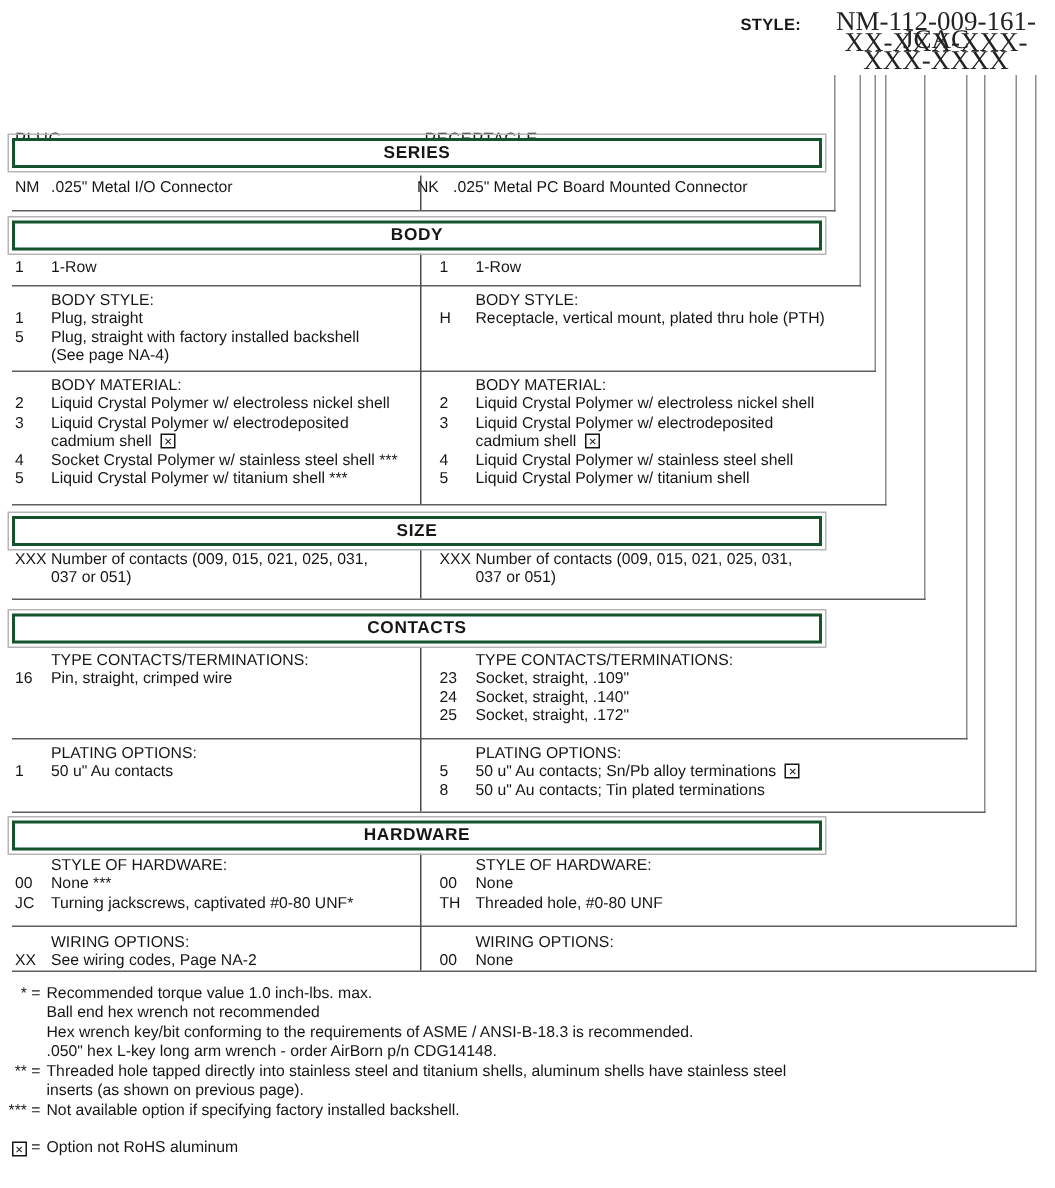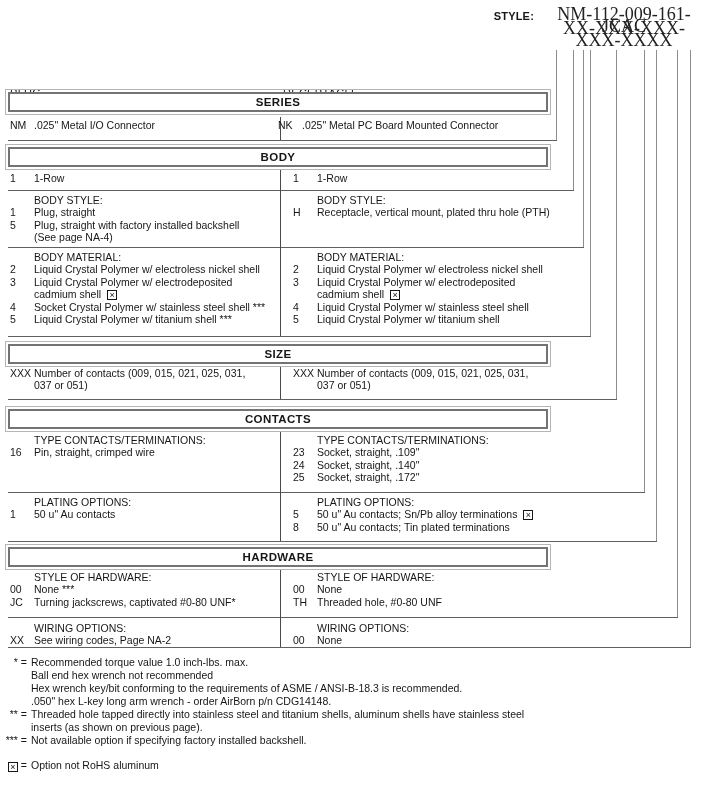--- a/index.html
+++ b/index.html
@@ -10,21 +10,21 @@
   
   .pn{position:absolute;top:8px;right:2px;}
   .pn-row{display:flex;justify-content:flex-end;align-items:baseline;height:14px;}
   .pn-label{font-weight:bold;font-size:11px;margin-right:13px;letter-spacing:.2px;}
   .pn-value{font-family:Liberation Serif, serif;font-size:18px;width:154px;text-align:center;color:#222;}
 
   
   .collabel{position:absolute;top:75px;font-size:11px;letter-spacing:.3px;margin-top:12px;}
 
   
-  .hdrbox{position:absolute;left:8px;width:536px;height:16px;border:2px solid #737373;
+  .hdrbox{position:absolute;left:8px;width:536px;height:16px;border:2px solid #14532d;
           outline:1px solid #b5b5b5;outline-offset:2px;background:#fff;
           text-align:center;font-weight:bold;font-size:11.5px;line-height:16px;letter-spacing:.4px;}
 
   
   .sep{position:absolute;left:8px;height:1px;background:#5f5f5f;}
   .vlead{position:absolute;top:50px;width:1px;background:#8c8c8c;}
   .vdiv{position:absolute;left:280px;width:1px;background:#4a4a4a;}
 
   
   .blk{position:absolute;white-space:nowrap;}

